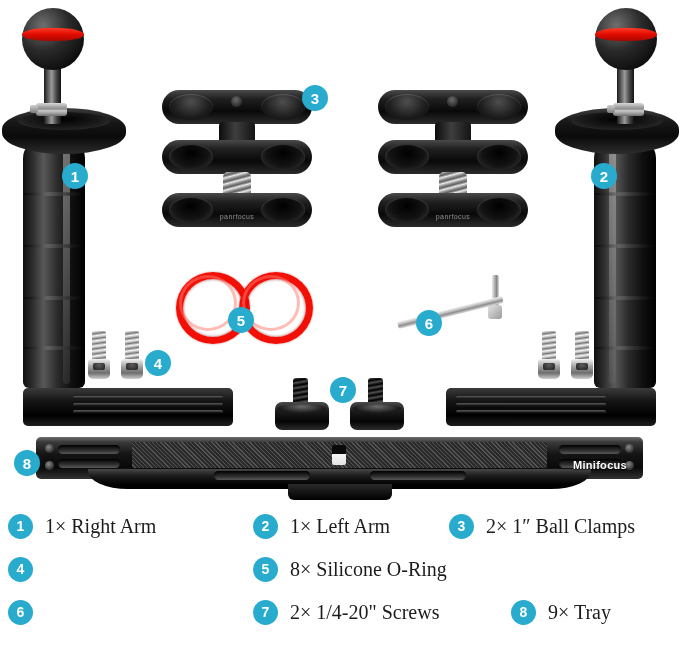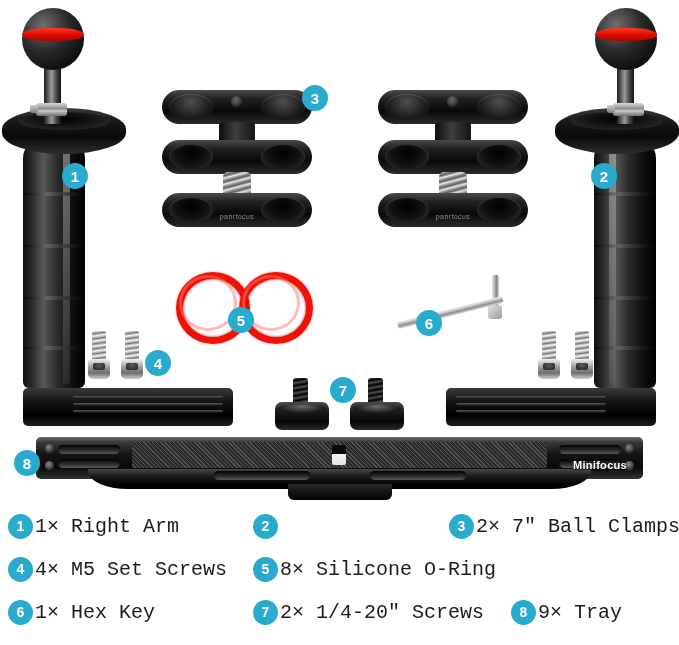--- a/index.html
+++ b/index.html
@@ -246,24 +246,24 @@
   .legend-item{position:absolute;display:flex;align-items:center;height:34px;}
   .legend-badge{
     width:25px;height:25px;border-radius:50%;
     background:#29abce;color:#fff;
     font-size:14px;font-weight:bold;
     display:flex;align-items:center;justify-content:center;
     flex:0 0 auto;
     font-family:"Liberation Sans", sans-serif;
   }
   .legend-text{
-    margin-left:2px;
+    margin-left:12px;
     font-size:20px;color:#1c1c1c;
     white-space:nowrap;
-    font-family:Liberation Mono, monospace;
+    font-family:Liberation Serif, serif;
   }
 </style>
 </head>
 <body>
 
 <div class="stage">
 
   <div class="arm arm-left">
     <div class="ball" style="left:22px;top:8px;"></div>
     <div class="ball-ring" style="left:22px;top:28px;"></div>
@@ -400,42 +400,41 @@
 
 <div class="legend">
 
   <div class="legend-row" style="top:4px;">
     <div class="legend-item" style="left:8px;">
       <div class="legend-badge">1</div>
       <div class="legend-text">1× Right Arm</div>
     </div>
     <div class="legend-item" style="left:253px;">
       <div class="legend-badge">2</div>
+      <div class="legend-text">1× Left Arm</div>
     </div>
     <div class="legend-item" style="left:449px;">
       <div class="legend-badge">3</div>
-      <div class="legend-text">2× 7″ Ball Clamps</div>
+      <div class="legend-text">2× 1″ Ball Clamps</div>
     </div>
   </div>
 
   <div class="legend-row" style="top:47px;">
     <div class="legend-item" style="left:8px;">
       <div class="legend-badge">4</div>
-      <div class="legend-text">4× M5 Set Screws</div>
     </div>
     <div class="legend-item" style="left:253px;">
       <div class="legend-badge">5</div>
       <div class="legend-text">8× Silicone O-Ring</div>
     </div>
   </div>
 
   <div class="legend-row" style="top:90px;">
     <div class="legend-item" style="left:8px;">
       <div class="legend-badge">6</div>
-      <div class="legend-text">1× Hex Key</div>
     </div>
     <div class="legend-item" style="left:253px;">
       <div class="legend-badge">7</div>
       <div class="legend-text">2× 1/4-20" Screws</div>
     </div>
     <div class="legend-item" style="left:511px;">
       <div class="legend-badge">8</div>
       <div class="legend-text">9× Tray</div>
     </div>
   </div>

